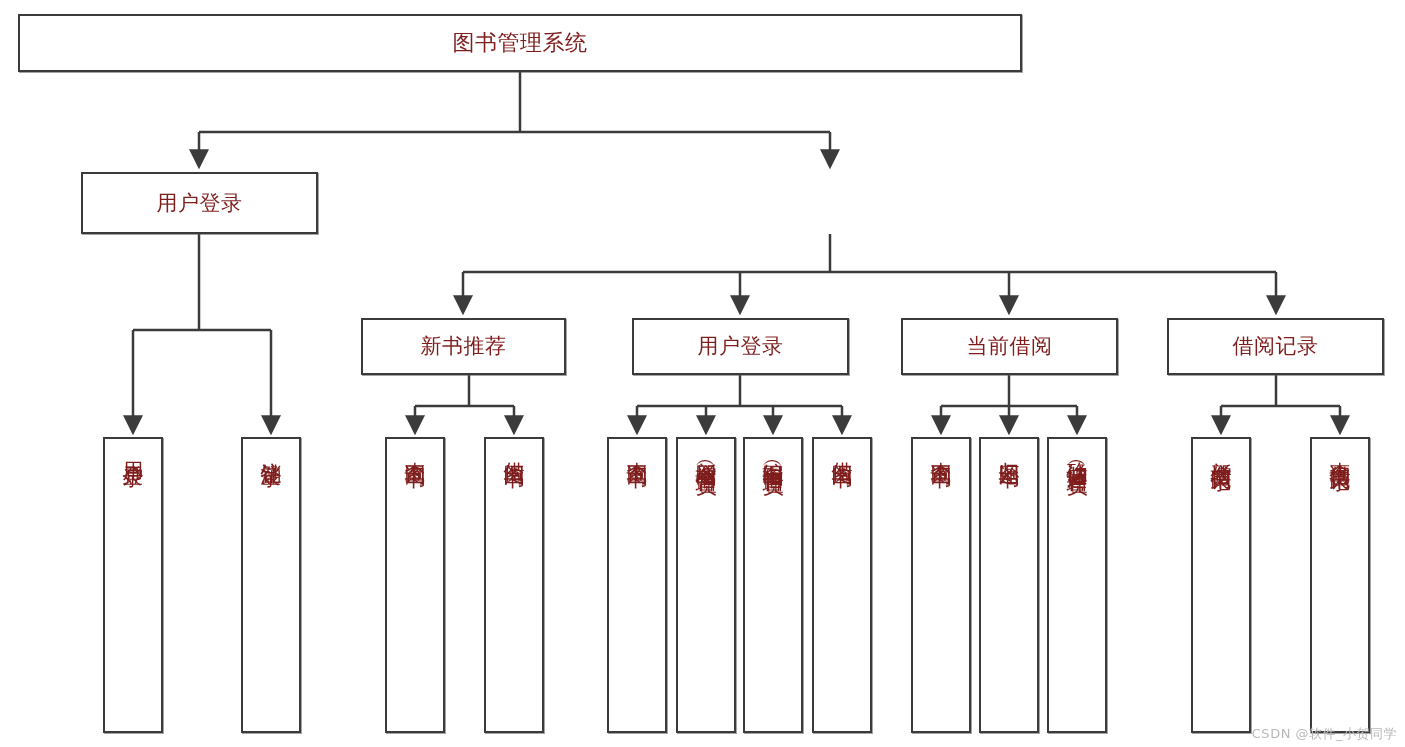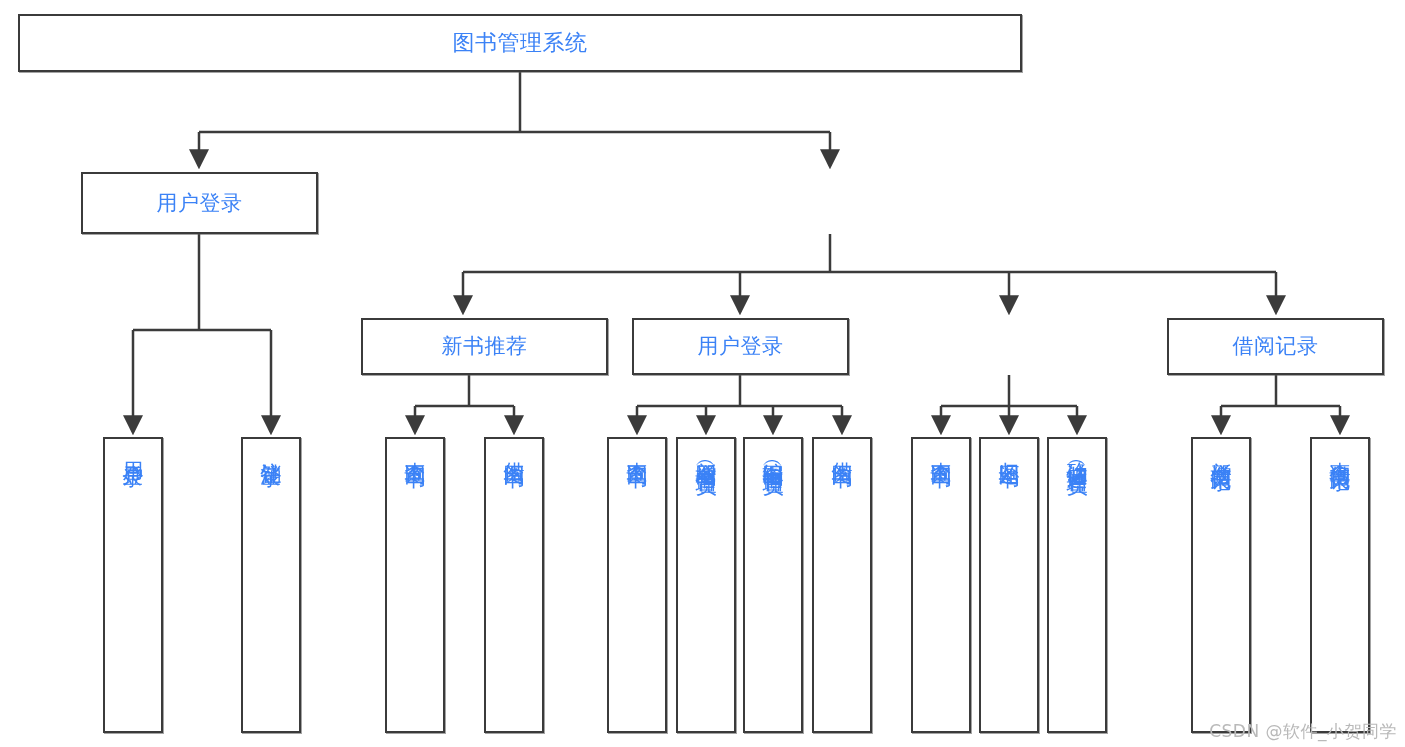--- a/index.html
+++ b/index.html
@@ -33,21 +33,21 @@
     border: 2px solid #3b3b3b;
     background: #ffffff;
     display: flex;
     align-items: center;
     justify-content: center;
     box-shadow: 1px 1px 0 0 rgba(90,90,90,0.55);
   }
   .node .lbl {
     font-size: 21px;
     line-height: 1.15;
-    color: #3b82f6;
+    color: #7f1d1d;
     letter-spacing: 0.5px;
     white-space: nowrap;
   }
   
   .node.vert {
     align-items: flex-start;
     justify-content: center;
     padding-top: 6px;
   }
   .node.vert .lbl {
@@ -58,21 +58,21 @@
     letter-spacing: 2px;
     white-space: nowrap;
   }
   .node.root .lbl { font-size: 22px; }
   .node.mid .lbl  { font-size: 21px; }
 
   .watermark {
     position: absolute;
     right: 8px;
     bottom: 4px;
-    font-size: 17px;
+    font-size: 13px;
     color: #b9b9b9;
     white-space: nowrap;
     letter-spacing: 0.5px;
   }
 </style>
 </head>
 <body>
 
 <div id="canvas">
 
@@ -130,26 +130,29 @@
   </svg>
 
   <div class="node root" style="left:18px; top:14px; width:1004px; height:58px;">
     <span class="lbl">图书管理系统</span>
   </div>
 
   <div class="node mid" style="left:81px; top:172px; width:237px; height:62px;">
     <span class="lbl">用户登录</span>
   </div>
 
-  <div class="node mid" style="left:361px; top:318px; width:247px; height:57px;">
+  <div class="node mid" style="left:361px; top:318px; width:205px; height:57px;">
     <span class="lbl">新书推荐</span>
   </div>
   <div class="node mid" style="left:632px; top:318px; width:217px; height:57px;">
     <span class="lbl">用户登录</span>
   </div>
+  <div class="node mid" style="left:901px; top:318px; width:217px; height:57px;">
+    <span class="lbl">当前借阅</span>
+  </div>
   <div class="node mid" style="left:1167px; top:318px; width:217px; height:57px;">
     <span class="lbl">借阅记录</span>
   </div>
 
   <div class="node vert" style="left:103px; top:437px; width:60px; height:296px;">
     <span class="lbl">用户登录</span>
   </div>
   <div class="node vert" style="left:241px; top:437px; width:60px; height:296px;">
     <span class="lbl">注销登录</span>
   </div>

